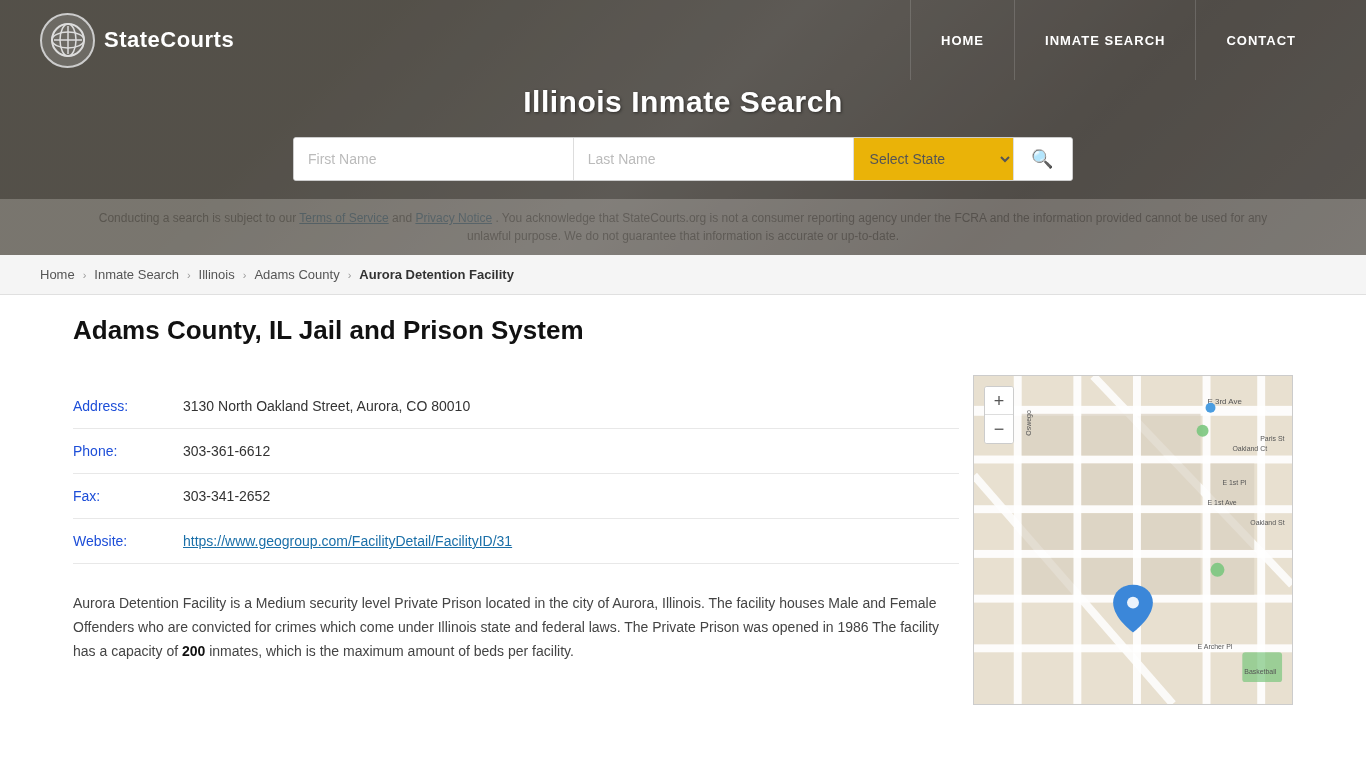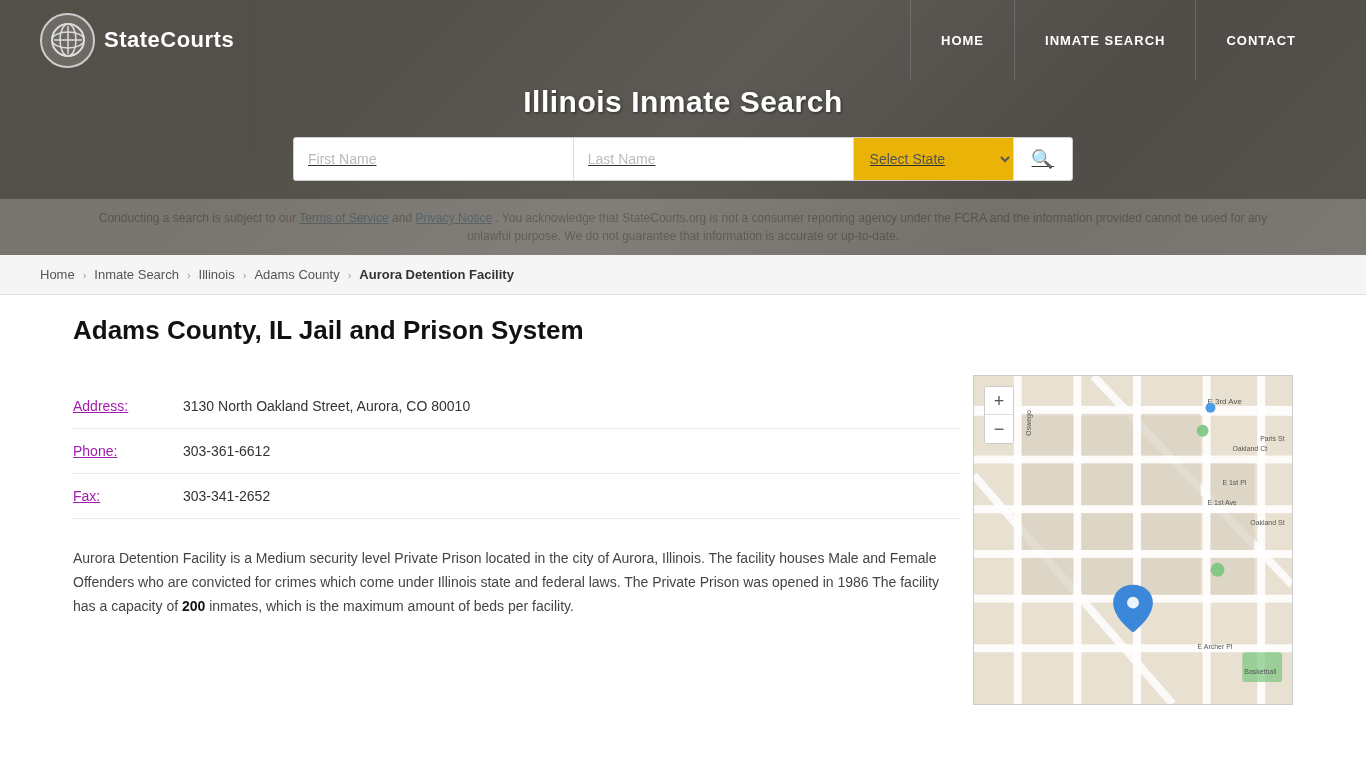--- a/index.html
+++ b/index.html
@@ -91,21 +91,20 @@
       justify-content: center;
       padding: 0 0 18px;
     }
     .search-bar {
       display: flex;
       background: #fff;
       border: 1px solid #ccc;
       border-radius: 3px;
       overflow: hidden;
       width: 780px;
-      text-decoration: underline;
     }
     .search-input {
       flex: 1;
       border: none;
       outline: none;
       padding: 10px 14px;
       font-size: 14px;
       color: #999;
       border-right: 1px solid #ddd;
     }
@@ -181,25 +180,24 @@
       margin-bottom: 28px;
     }
     .info-table tr {
       border-bottom: 1px solid #e8e8e8;
     }
     .info-table td {
       padding: 14px 0;
       vertical-align: top;
     }
     .info-label {
-      color: #a21caf;
+      color: #1d4ed8;
       font-weight: normal;
       width: 110px;
       font-size: 14px;
-      text-decoration: underline;
     }
     .info-value {
       color: #333;
       font-size: 14px;
     }
     .info-value a { color: #1a6fa8; text-decoration: underline; word-break: break-all; }
     .description {
       font-size: 14px;
       color: #444;
       line-height: 1.7;
@@ -331,20 +329,26 @@
         <td class="info-value">3130 North Oakland Street, Aurora, CO 80010</td>
       </tr>
       <tr>
         <td class="info-label">Phone:</td>
         <td class="info-value">303-361-6612</td>
       </tr>
       <tr>
         <td class="info-label">Fax:</td>
         <td class="info-value">303-341-2652</td>
       </tr>
+      <tr>
+        <td class="info-label">Website:</td>
+        <td class="info-value">
+          <a href="#">https://www.geogroup.com/FacilityDetail/FacilityID/31</a>
+        </td>
+      </tr>
     </tbody>
       </table>
 
     <p class="description">
       <span>Aurora Detention Facility is a Medium security level Private Prison located in the city of Aurora, Illinois. The facility houses Male and Female Offenders who are convicted for crimes which come under Illinois state and federal laws. The Private Prison was opened in 1986 The facility has a capacity of</span>
       <strong>200</strong>
       <span>inmates, which is the maximum amount of beds per facility.</span>
     </p>
   </div>
 

